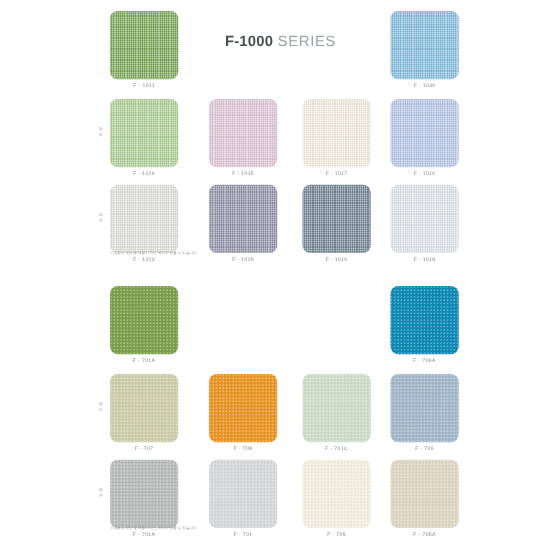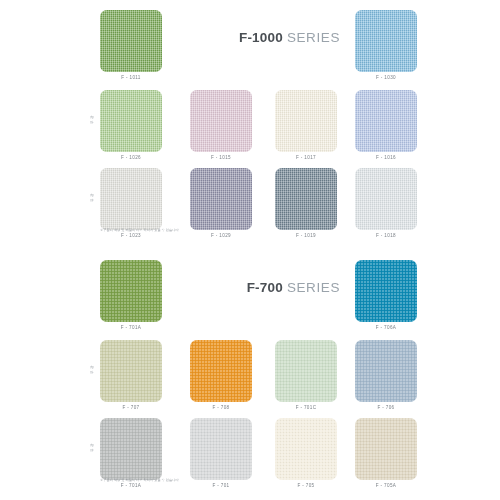--- a/index.html
+++ b/index.html
@@ -13,21 +13,21 @@
   .page{position:relative;width:500px;height:500px;}
 
   .section{position:absolute;left:0;width:500px;}
   #section-1000{top:0;height:245px;}
   #section-700{top:250px;height:250px;}
 
   
   .series-title{
     position:absolute;
     top:30px;left:170px;width:170px;
-    text-align:right;
+    text-align:center;
     font-size:13.5px;
     letter-spacing:.2px;
     white-space:nowrap;
   }
   .series-title .code{
     font-weight:bold;color:#4a4f54;
   }
   .series-title .word{
     font-weight:normal;color:#9aa3ab;letter-spacing:.6px;
   }
@@ -145,23 +145,20 @@
         <div class="swatch-label">F - 1018</div>
       </div>
 
     </div>
 
     <div class="footnote" style="left:100px;top:228px;">※주문시 색상 및 재질이 다소 차이가 있을 수 있습니다</div>
   </div>
 
   <div class="section" id="section-700">
 
-    <div class="series-title">
-      <span class="code">F-700</span><span>&nbsp;</span><span class="word">SERIES</span>
-    </div>
 
     <div class="side-label" style="left:90px;top:124px;">무 광</div>
     <div class="side-label" style="left:90px;top:202px;">유 광</div>
 
     <div class="grid">
 
       <div class="cell" style="left:100px;top:10px;">
         <div class="swatch tex-dot" style="background:#7ba04a;"></div>
         <div class="swatch-label">F - 701A</div>
       </div>

